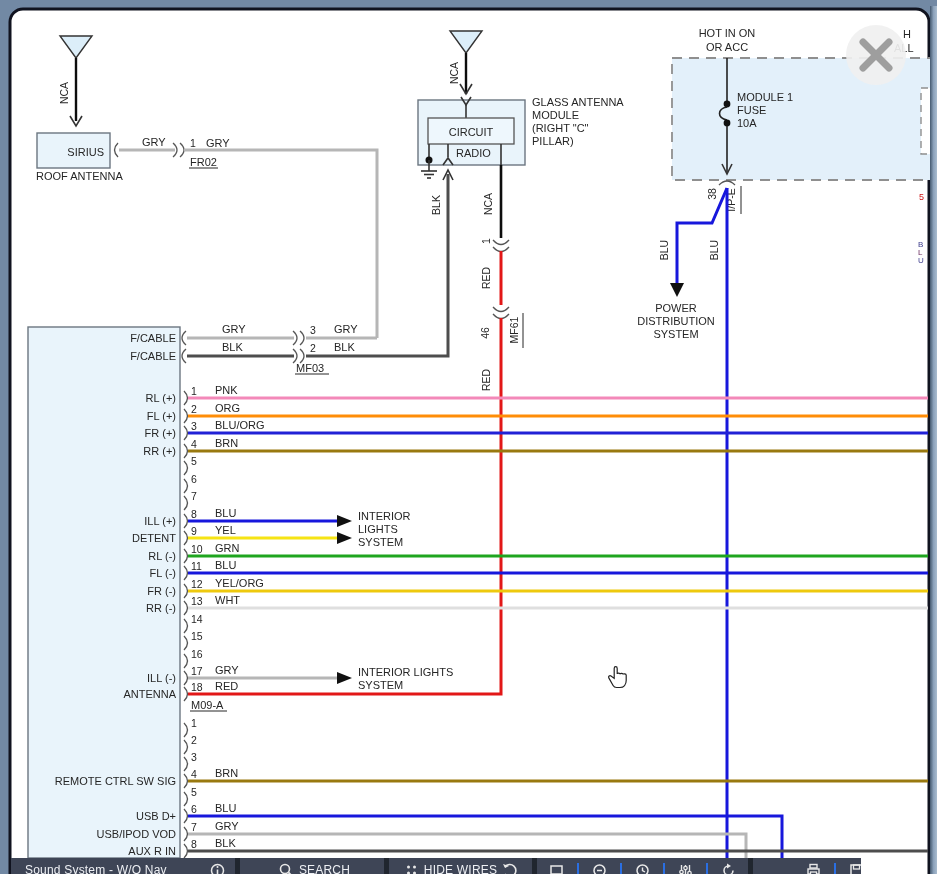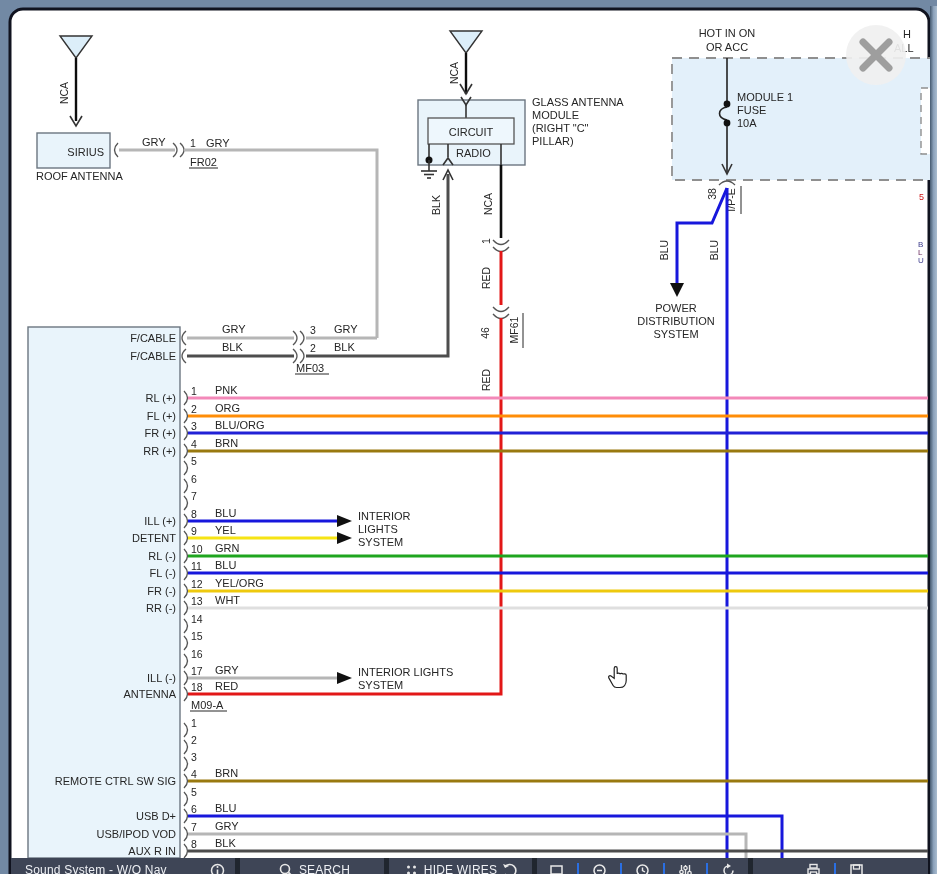--- a/index.html
+++ b/index.html
@@ -9,21 +9,21 @@
   .t{font-size:11px;fill:#262626;}
   .tn{font-size:10.5px;fill:#262626;}
   .tm{text-anchor:middle;}
   .te{text-anchor:end;}
   .hook{fill:none;stroke:#555;stroke-width:1.3;}
   .stub{fill:none;stroke:#333;stroke-width:1.6;}
   .chev{fill:none;stroke:#333;stroke-width:1.6;}
   .boxline{fill:#e9f4fb;stroke:#6b7680;stroke-width:1.4;}
   .underl{stroke:#262626;stroke-width:1;}
   
-  .toolbar{position:absolute;left:11px;top:858px;width:917px;height:16px;
+  .toolbar{position:absolute;left:11px;top:858px;width:850px;height:16px;
     background:#fdba74;overflow:hidden;display:flex;z-index:5;}
   .tb-seg{background:#3e4556;height:48px;display:flex;align-items:flex-start;
     padding-top:5px;box-sizing:border-box;color:#eef0f4;font-size:12px;}
   .tb-gap{width:5px;height:48px;background:#20262f;flex:none;}
   .tb-s1{width:224px;flex:none;padding-left:14px;}
   .tb-s2{width:144px;flex:none;justify-content:center;}
   .tb-s3{width:143px;flex:none;justify-content:center;}
   .tb-s4{width:211px;flex:none;justify-content:center;}
   .tb-s5{flex:1;padding-left:48px;}
   .tb-ic{width:15px;height:15px;flex:none;margin:0 5px;}

